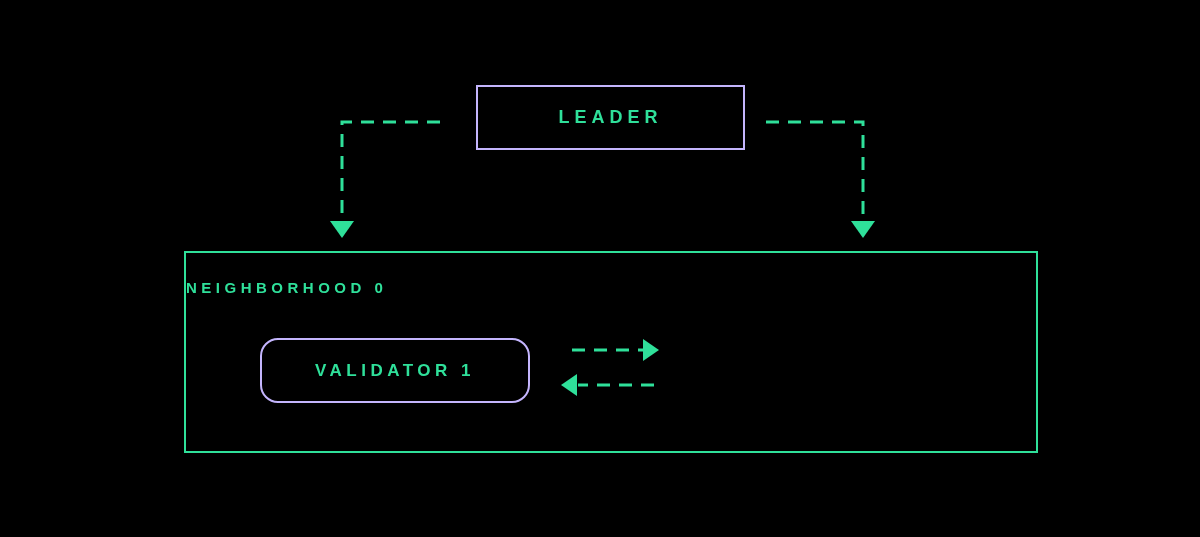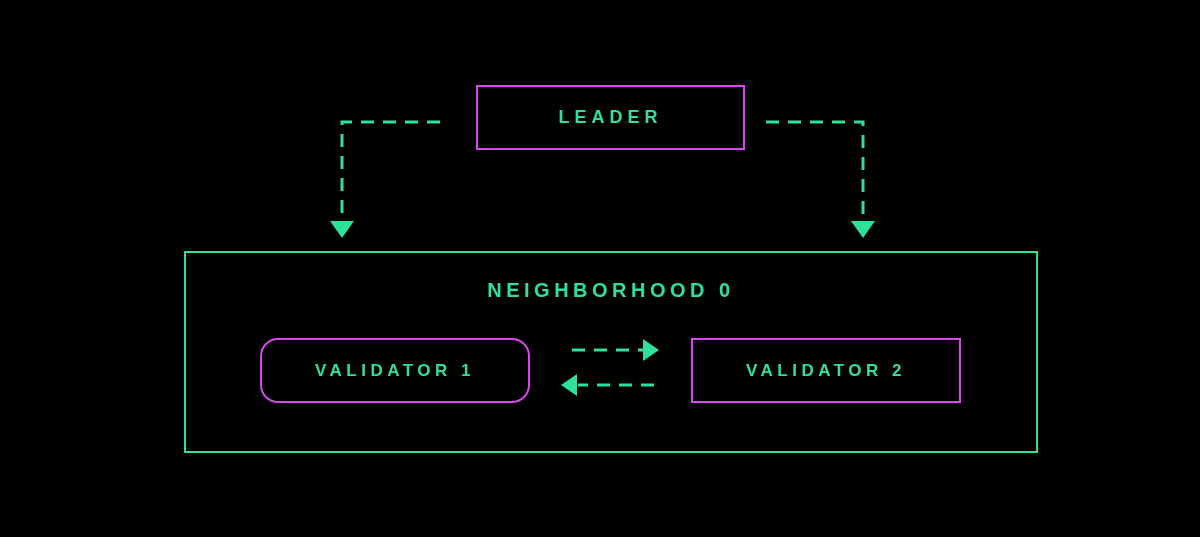--- a/index.html
+++ b/index.html
@@ -13,21 +13,21 @@
   #canvas {
     position: relative;
     width: 1200px;
     height: 537px;
     background: #000000;
     overflow: hidden;
   }
   .node-box {
     position: absolute;
     box-sizing: border-box;
-    border: 2px solid #d946ef;
+    border: 2px solid #c4b5fd;
     background: transparent;
     display: flex;
     align-items: center;
     justify-content: center;
   }
   .node-label {
     color: #2fe09a;
     font-weight: bold;
     letter-spacing: 4px;
     white-space: nowrap;
@@ -51,23 +51,22 @@
     border: 2px solid #2fe09a;
     box-sizing: border-box;
     position: absolute;
     background: transparent;
   }
   #neighborhood-label {
     position: absolute;
     left: 0;
     right: 0;
     top: 26px;
-    text-align: center;
     color: #2fe09a;
-    font-size: 20px;
+    font-size: 15px;
     font-weight: bold;
     letter-spacing: 4.5px;
     text-transform: uppercase;
   }
   #validator1-box {
     left: 260px;
     top: 338px;
     width: 270px;
     height: 65px;
     border-radius: 18px;
@@ -126,17 +125,14 @@
   </div>
 
   <div id="neighborhood-box">
     <div id="neighborhood-label">NEIGHBORHOOD 0</div>
   </div>
 
   <div class="node-box" id="validator1-box">
     <span class="node-label">VALIDATOR 1</span>
   </div>
 
-  <div class="node-box" id="validator2-box">
-    <span class="node-label">VALIDATOR 2</span>
-  </div>
 
 </div>
 
 </body></html>

